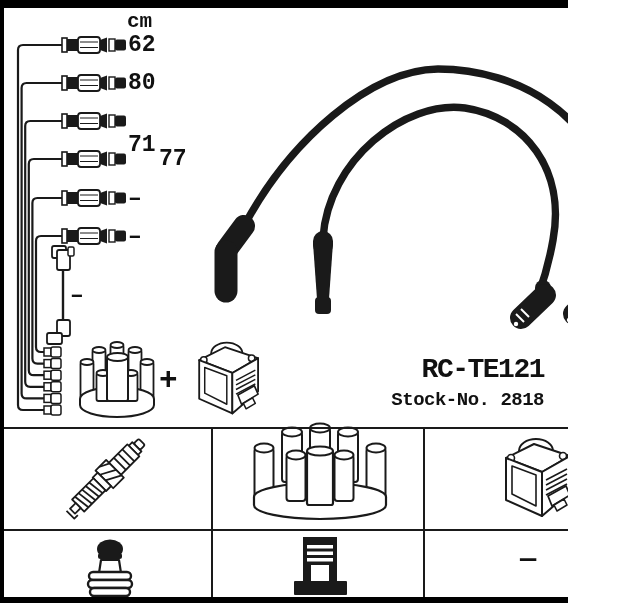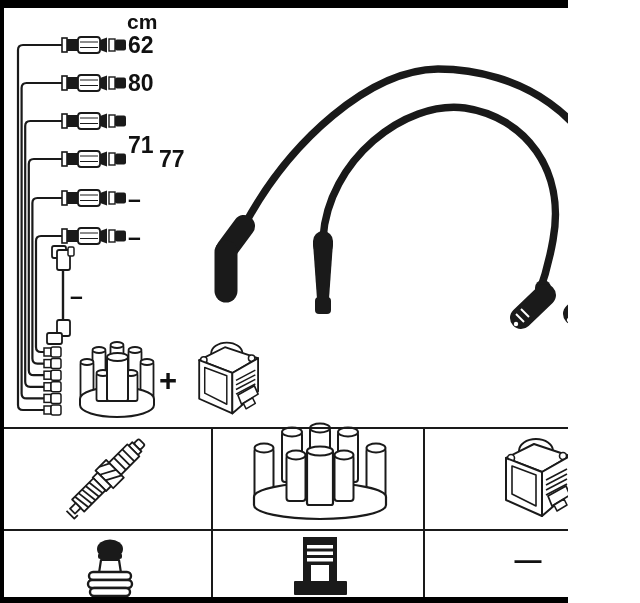--- a/index.html
+++ b/index.html
@@ -1,18 +1,18 @@
 <!DOCTYPE html>
 <html><head>
 <meta charset="utf-8">
 <style>
   html,body{margin:0;padding:0;background:#fff;}
   .frame{
     position:relative;width:568px;height:603px;background:#fff;overflow:hidden;
-    font-family:Liberation Sans, sans-serif;color:#111;
+    font-family:Liberation Mono, monospace;color:#111;
   }
   .bar{position:absolute;background:#000;}
   .bar.top{left:0;top:0;width:640px;height:8px;}
   .bar.left{left:0;top:0;width:4px;height:603px;}
   .bar.right{left:632px;top:0;width:8px;height:603px;}
   .bar.bottom{left:0;top:597px;width:640px;height:6px;}
   .tline{position:absolute;background:#1a1a1a;}
   .tline.h1{left:4px;top:427px;width:628px;height:2px;}
   .tline.h2{left:4px;top:529px;width:628px;height:2px;}
   .tline.v1{left:211px;top:427px;width:2px;height:170px;}
@@ -230,20 +230,24 @@
   <span class="txt len r0">62</span>
   <span class="txt len r1">80</span>
   <span class="txt len r2">71</span>
   <span class="txt len r3">77</span>
   <span class="txt len r4">–</span>
   <span class="txt len r5">–</span>
 
   <span class="txt linkdash">–</span>
   <span class="txt plus">+</span>
 
+  <div class="partblock">
+    <div class="partno">RC-TE121</div>
+    <div class="stockno">Stock-No. 2818</div>
+  </div>
 
   <span class="txt legend-dash">—</span>
 
   <div class="tline h1"></div>
   <div class="tline h2"></div>
   <div class="tline v1"></div>
   <div class="tline v2"></div>
   <div class="bar top"></div>
   <div class="bar left"></div>
   <div class="bar right"></div>

